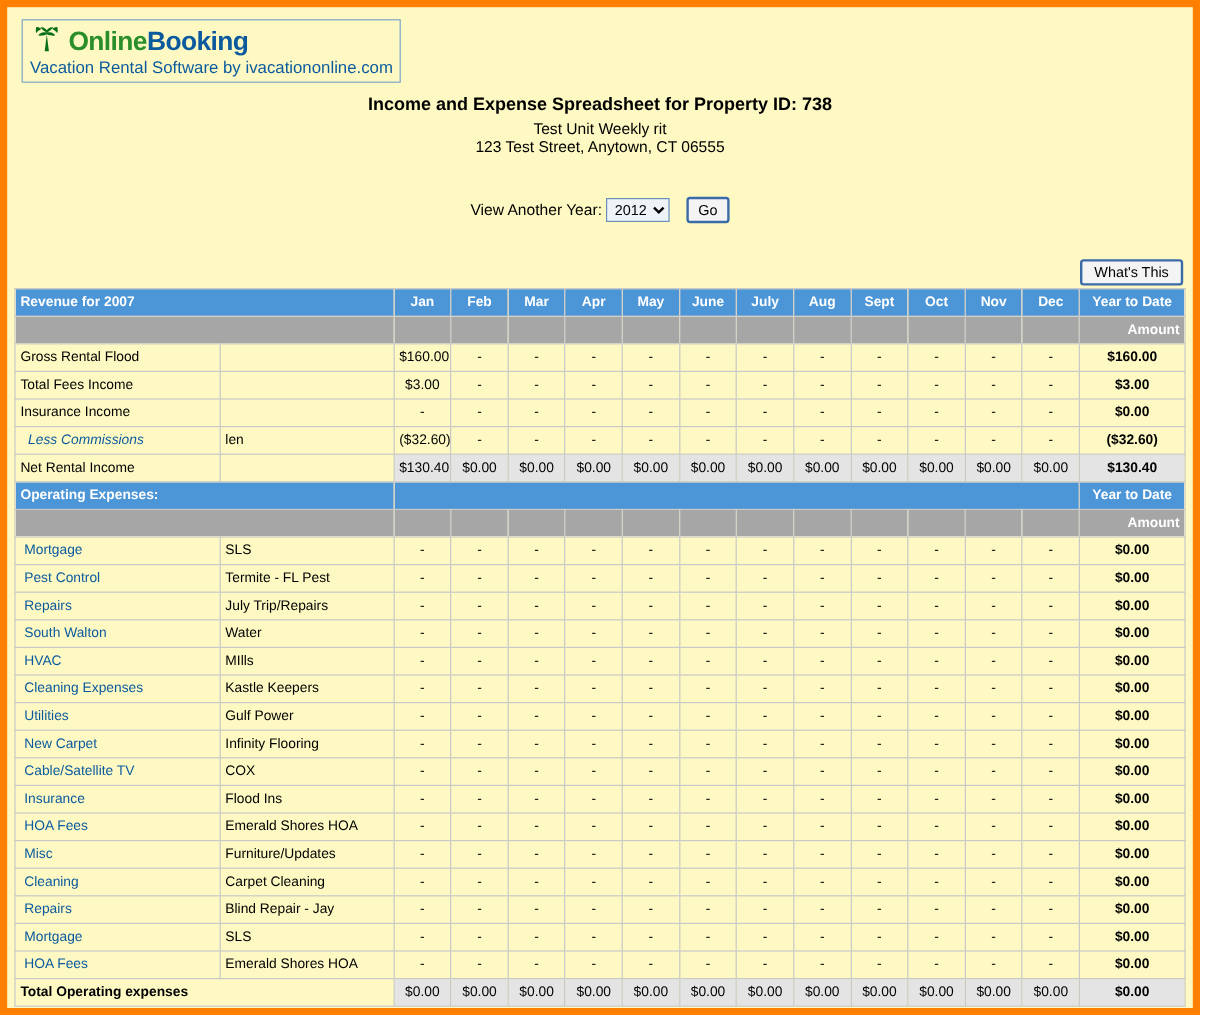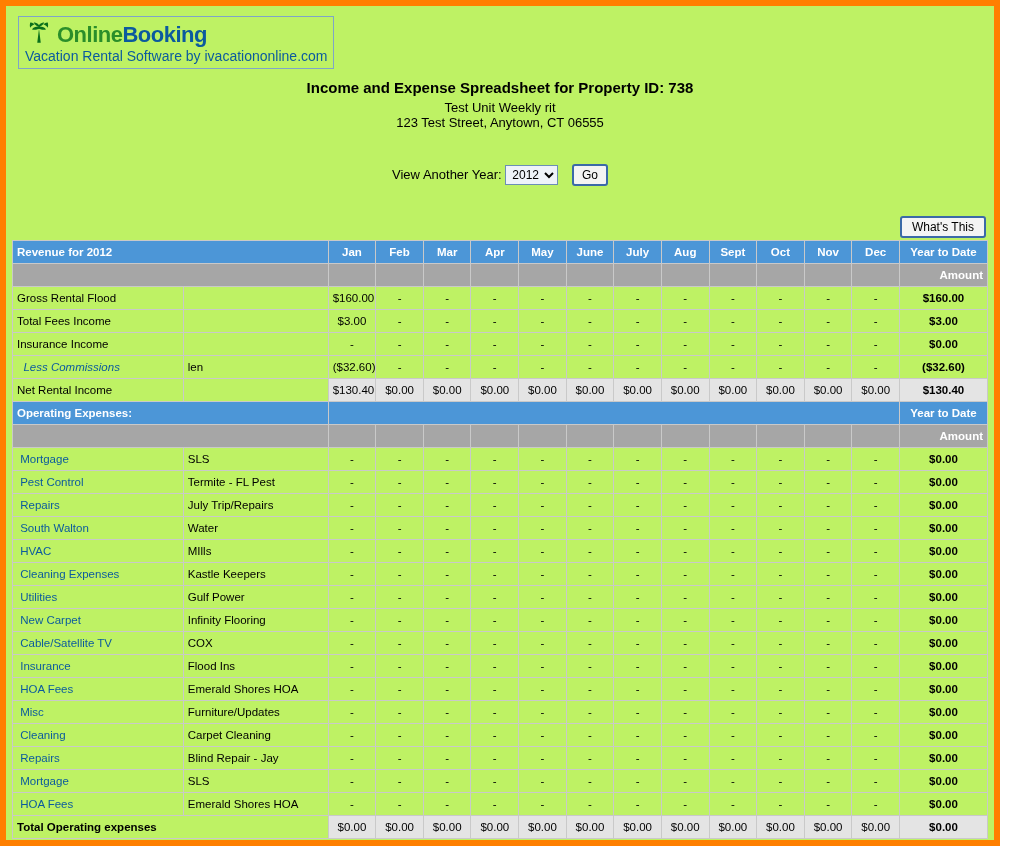--- a/index.html
+++ b/index.html
@@ -7,21 +7,21 @@
     padding: 0;
     font-family: Arial, Helvetica, sans-serif;
     font-size: 12px;
     background: #fff;
   }
   .frame {
     width: 1000px;
     height: 846px;
     box-sizing: border-box;
     border: 6px solid #ff7f00;
-    background: #bef264;
+    background: #fef9c3;
     position: relative;
   }
   .content {
     padding: 6px 6px 0 6px;
   }
   
   .logo-wrap {
     display: inline-block;
     border: 1px solid #7fa5c8;
     padding: 2px 6px 4px 6px;
@@ -192,21 +192,21 @@
           <col class="c-month">
           <col class="c-month">
     <col class="c-month">
           <col class="c-month">
           <col class="c-month">
           <col class="c-month">
     <col class="c-ytd">
   </colgroup>
   <tbody id="tbody">
           <tr>
-            <td class="hdr-blue txt-l" colspan="2">Revenue for 2012</td>
+            <td class="hdr-blue txt-l" colspan="2">Revenue for 2007</td>
             <td class="hdr-blue txt-c">Jan</td>
             <td class="hdr-blue txt-c">Feb</td>
             <td class="hdr-blue txt-c">Mar</td>
             <td class="hdr-blue txt-c">Apr</td>
             <td class="hdr-blue txt-c">May</td>
             <td class="hdr-blue txt-c">June</td>
             <td class="hdr-blue txt-c">July</td>
             <td class="hdr-blue txt-c">Aug</td>
             <td class="hdr-blue txt-c">Sept</td>
             <td class="hdr-blue txt-c">Oct</td>

